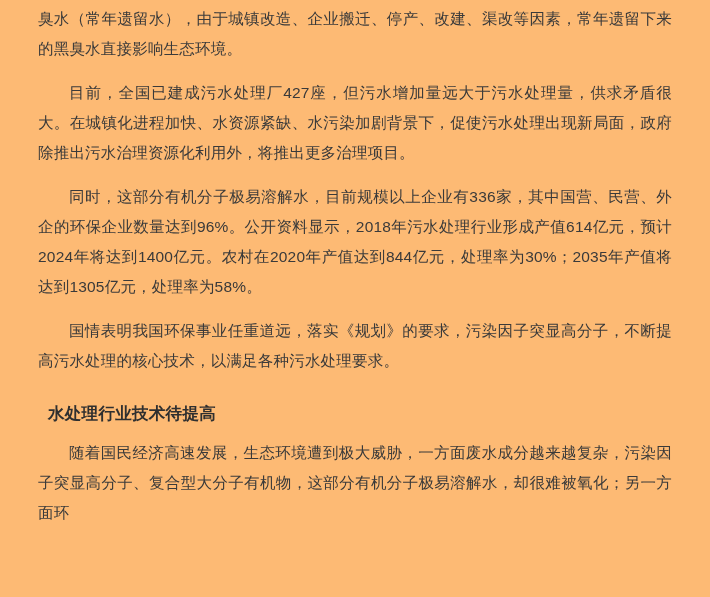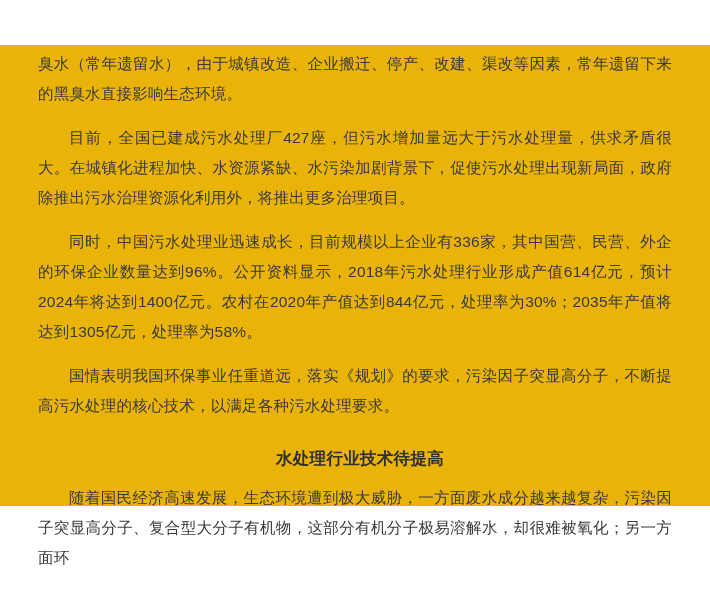--- a/index.html
+++ b/index.html
@@ -9,25 +9,24 @@
   body {
     width: 710px;
     height: 597px;
     background: #ffffff;
     font-family: "Liberation Sans", sans-serif;
     overflow: hidden;
   }
   .page {
     position: relative;
     width: 710px;
-    height: 461px;
+    height: 597px;
     box-sizing: border-box;
     padding: 0 38px 0 38px;
-    background: #eab308;
-    margin-top: 45px;
+    background: #fdba74;
   }
   .para {
     margin: 0 0 14px 0;
     font-size: 15.5px;
     line-height: 30px;
     color: #3a3a3a;
     text-align: justify;
     text-justify: inter-ideograph;
     letter-spacing: 0.2px;
   }
@@ -39,37 +38,36 @@
     padding-top: 4px;
   }
   .heading {
     margin: 22px 0 10px 0;
     font-size: 16.5px;
     line-height: 30px;
     font-weight: bold;
     color: #2f2f2f;
     text-indent: 0;
     letter-spacing: 0.3px;
-    text-align: center;
   }
   .heading-wrap {
     padding-left: 10px;
   }
 </style>
 </head>
 <body>
 
 <div class="page">
 
   <p class="para first">臭水（常年遗留水），由于城镇改造、企业搬迁、停产、改建、渠改等因素，常年遗留下来的黑臭水直接影响生态环境。</p>
 
 
   <p class="para indent">目前，全国已建成污水处理厂427座，但污水增加量远大于污水处理量，供求矛盾很大。在城镇化进程加快、水资源紧缺、水污染加剧背景下，促使污水处理出现新局面，政府除推出污水治理资源化利用外，将推出更多治理项目。</p>
 
-  <p class="para indent">同时，中国污水处理业迅速成长，目前规模以上企业有336家，其中国营、民营、外企的环保企业数量达到96%。公开资料显示，2018年污水处理行业形成产值614亿元，预计2024年将达到1400亿元。农村在2020年产值达到844亿元，处理率为30%；2035年产值将达到1305亿元，处理率为58%。</p>
+  <p class="para indent">同时，这部分有机分子极易溶解水，目前规模以上企业有336家，其中国营、民营、外企的环保企业数量达到96%。公开资料显示，2018年污水处理行业形成产值614亿元，预计2024年将达到1400亿元。农村在2020年产值达到844亿元，处理率为30%；2035年产值将达到1305亿元，处理率为58%。</p>
 
   <p class="para indent">国情表明我国环保事业任重道远，落实《规划》的要求，污染因子突显高分子，不断提高污水处理的核心技术，以满足各种污水处理要求。</p>
 
   <div class="heading-wrap">
     <h2 class="heading">水处理行业技术待提高</h2>
   </div>
 
   <p class="para indent">随着国民经济高速发展，生态环境遭到极大威胁，一方面废水成分越来越复杂，污染因子突显高分子、复合型大分子有机物，这部分有机分子极易溶解水，却很难被氧化；另一方面环</p>
 
 </div>

